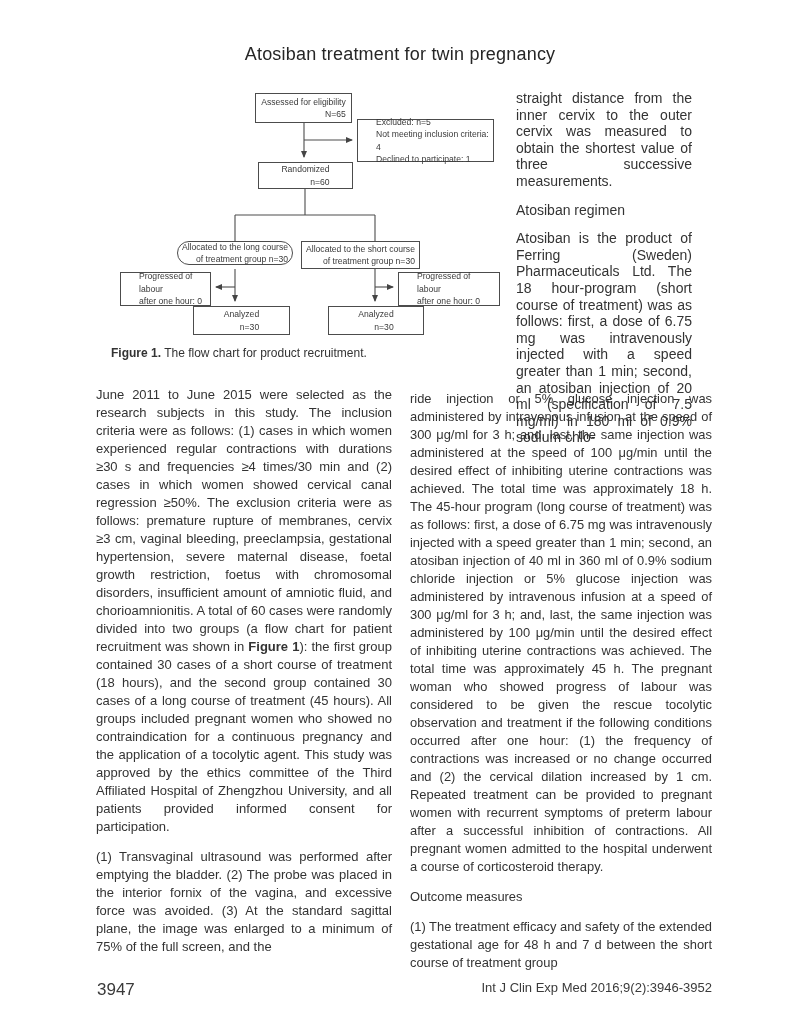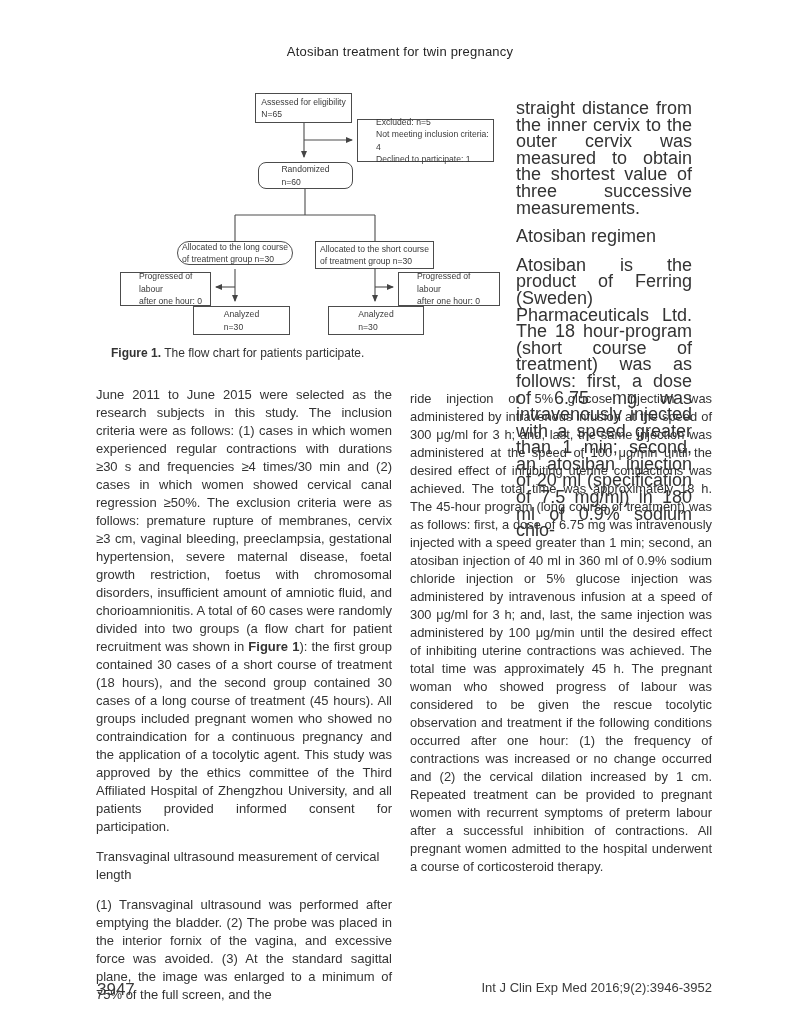--- a/index.html
+++ b/index.html
@@ -2,42 +2,42 @@
 <html><head>
 <meta charset="utf-8">
 <style>
   html,body{margin:0;padding:0;}
   body{
     width:800px;height:1035px;position:relative;background:#ffffff;
     font-family:"Liberation Sans", sans-serif;color:#333333;overflow:hidden;
   }
   .page-title{
     position:absolute;top:44px;left:0;width:800px;text-align:center;
-    font-size:13px;color:#262626;letter-spacing:.2px;
+    font-size:18px;color:#262626;letter-spacing:.2px;
   }
   
   .figure-area{position:absolute;left:95px;top:88px;width:410px;height:290px;}
   .fc-svg{position:absolute;left:0;top:0;}
   .fc-box{
     position:absolute;border:1px solid #4c4c4c;background:#fff;
     font-size:8.6px;line-height:1.45;color:#3a3a3a;
-    display:flex;align-items:center;justify-content:center;text-align:left;
+    display:flex;align-items:center;justify-content:center;text-align:right;
     white-space:pre-line;box-sizing:border-box;padding:2px 3px;
   }
   .fc-box.left-text{justify-content:flex-start;text-align:left;padding-left:18px;}
   .fig-caption{
     position:absolute;left:16px;top:258px;width:360px;
     font-size:12px;color:#333;
   }
   
   .para{margin:0 0 12px 0;text-align:justify;}
   .subheading{margin:0 0 12px 0;text-align:left;}
   .narrow-col{
-    position:absolute;left:516px;top:100px;width:176px;
-    font-size:18px;line-height:16.6px;
+    position:absolute;left:516px;top:90px;width:176px;
+    font-size:14px;line-height:16.6px;
   }
   .left-col{
     position:absolute;left:96px;top:386px;width:296px;
     font-size:13px;line-height:18px;
   }
   .right-col{
     position:absolute;left:410px;top:390px;width:302px;
     font-size:12.9px;line-height:18px;
   }
   
@@ -71,54 +71,55 @@
     </g>
   </svg>
 
   <div class="fc-box" style="left:160px;top:5px;width:97px;height:30px;">Assessed for eligibility
 N=65</div>
 
   <div class="fc-box left-text" style="left:262px;top:31px;width:137px;height:43px;">Excluded: n=5
 Not meeting inclusion criteria: 4
 Declined to participate: 1</div>
 
-  <div class="fc-box" style="left:163px;top:74px;width:95px;height:27px;border-radius:8px;">Randomized
+  <div class="fc-box" style="left:163px;top:74px;width:95px;height:27px;">Randomized
 n=60</div>
 
   <div class="fc-box" style="left:82px;top:153px;width:116px;height:24px;border-radius:14px;">Allocated to the long course
 of treatment group n=30</div>
 
-  <div class="fc-box" style="left:220px;top:153px;width:119px;height:28px;">Allocated to the short course
+  <div class="fc-box" style="left:206px;top:153px;width:119px;height:28px;">Allocated to the short course
 of treatment group n=30</div>
 
   <div class="fc-box left-text" style="left:25px;top:184px;width:91px;height:34px;">Progressed of labour
 after one hour: 0</div>
 
   <div class="fc-box left-text" style="left:303px;top:184px;width:102px;height:34px;">Progressed of labour
 after one hour: 0</div>
 
   <div class="fc-box" style="left:98px;top:218px;width:97px;height:29px;">Analyzed
 n=30</div>
 
   <div class="fc-box" style="left:233px;top:218px;width:96px;height:29px;">Analyzed
 n=30</div>
 
-  <div class="fig-caption"><span style="font-weight: bold;">Figure 1.</span><span> The flow chart for patients participate.</span></div>
+  <div class="fig-caption"><span style="font-weight: bold;">Figure 1.</span><span> The flow chart for product recruitment.</span></div>
 </div>
 
 <div class="narrow-col">
   <p class="para">straight distance from the inner cervix to the outer cervix was measured to obtain the shortest value of three successive measurements.</p>
   <p class="subheading">Atosiban regimen</p>
   <p class="para">Atosiban is the product of Ferring (Sweden) Pharmaceuticals Ltd. The 18 hour-program (short course of treatment) was as follows: first, a dose of 6.75 mg was intravenously injected with a speed greater than 1 min; second, an atosiban injection of 20 ml (specification of 7.5 mg/ml) in 180 ml of 0.9% sodium chlo-</p>
 </div>
 
 <div class="left-col">
   <p class="para"><span>June 2011 to June 2015 were selected as the research subjects in this study. The inclusion criteria were as follows: (1) cases in which women experienced regular contractions with durations ≥30 s and frequencies ≥4 times/30 min and (2) cases in which women showed cervical canal regression ≥50%. The exclusion criteria were as follows: premature rupture of membranes, cervix ≥3 cm, vaginal bleeding, preeclampsia, gestational hypertension, severe maternal disease, foetal growth restriction, foetus with chromosomal disorders, insufficient amount of amniotic fluid, and chorioamnionitis. A total of 60 cases were randomly divided into two groups (a flow chart for patient recruitment was shown in </span><span style="font-weight: bold;">Figure 1</span><span>): the first group contained 30 cases of a short course of treatment (18 hours), and the second group contained 30 cases of a long course of treatment (45 hours). All groups included pregnant women who showed no contraindication for a continuous pregnancy and the application of a tocolytic agent. This study was approved by the ethics committee of the Third Affiliated Hospital of Zhengzhou University, and all patients provided informed consent for participation.</span></p>
-  <p class="subheading">Transvaginal ultrasound measurement of cervical length</p>
   <p class="para">(1) Transvaginal ultrasound was performed after emptying the bladder. (2) The probe was placed in the interior fornix of the vagina, and excessive force was avoided. (3) At the standard sagittal plane, the image was enlarged to a minimum of 75% of the full screen, and the</p>
 </div>
 
 <div class="right-col">
   <p class="para">ride injection or 5% glucose injection was administered by intravenous infusion at the speed of 300 μg/ml for 3 h; and, last, the same injection was administered at the speed of 100 μg/min until the desired effect of inhibiting uterine contractions was achieved. The total time was approximately 18 h. The 45-hour program (long course of treatment) was as follows: first, a dose of 6.75 mg was intravenously injected with a speed greater than 1 min; second, an atosiban injection of 40 ml in 360 ml of 0.9% sodium chloride injection or 5% glucose injection was administered by intravenous infusion at a speed of 300 μg/ml for 3 h; and, last, the same injection was administered by 100 μg/min until the desired effect of inhibiting uterine contractions was achieved. The total time was approximately 45 h. The pregnant woman who showed progress of labour was considered to be given the rescue tocolytic observation and treatment if the following conditions occurred after one hour: (1) the frequency of contractions was increased or no change occurred and (2) the cervical dilation increased by 1 cm. Repeated treatment can be provided to pregnant women with recurrent symptoms of preterm labour after a successful inhibition of contractions. All pregnant women admitted to the hospital underwent a course of corticosteroid therapy.</p>
+  <p class="subheading">Outcome measures</p>
+  <p class="para">(1) The treatment efficacy and safety of the extended gestational age for 48 h and 7 d between the short course of treatment group</p>
 </div>
 
 <div class="footer-pagenum">3947</div>
 <div class="footer-journal">Int J Clin Exp Med 2016;9(2):3946-3952</div>
 
 </body></html>

